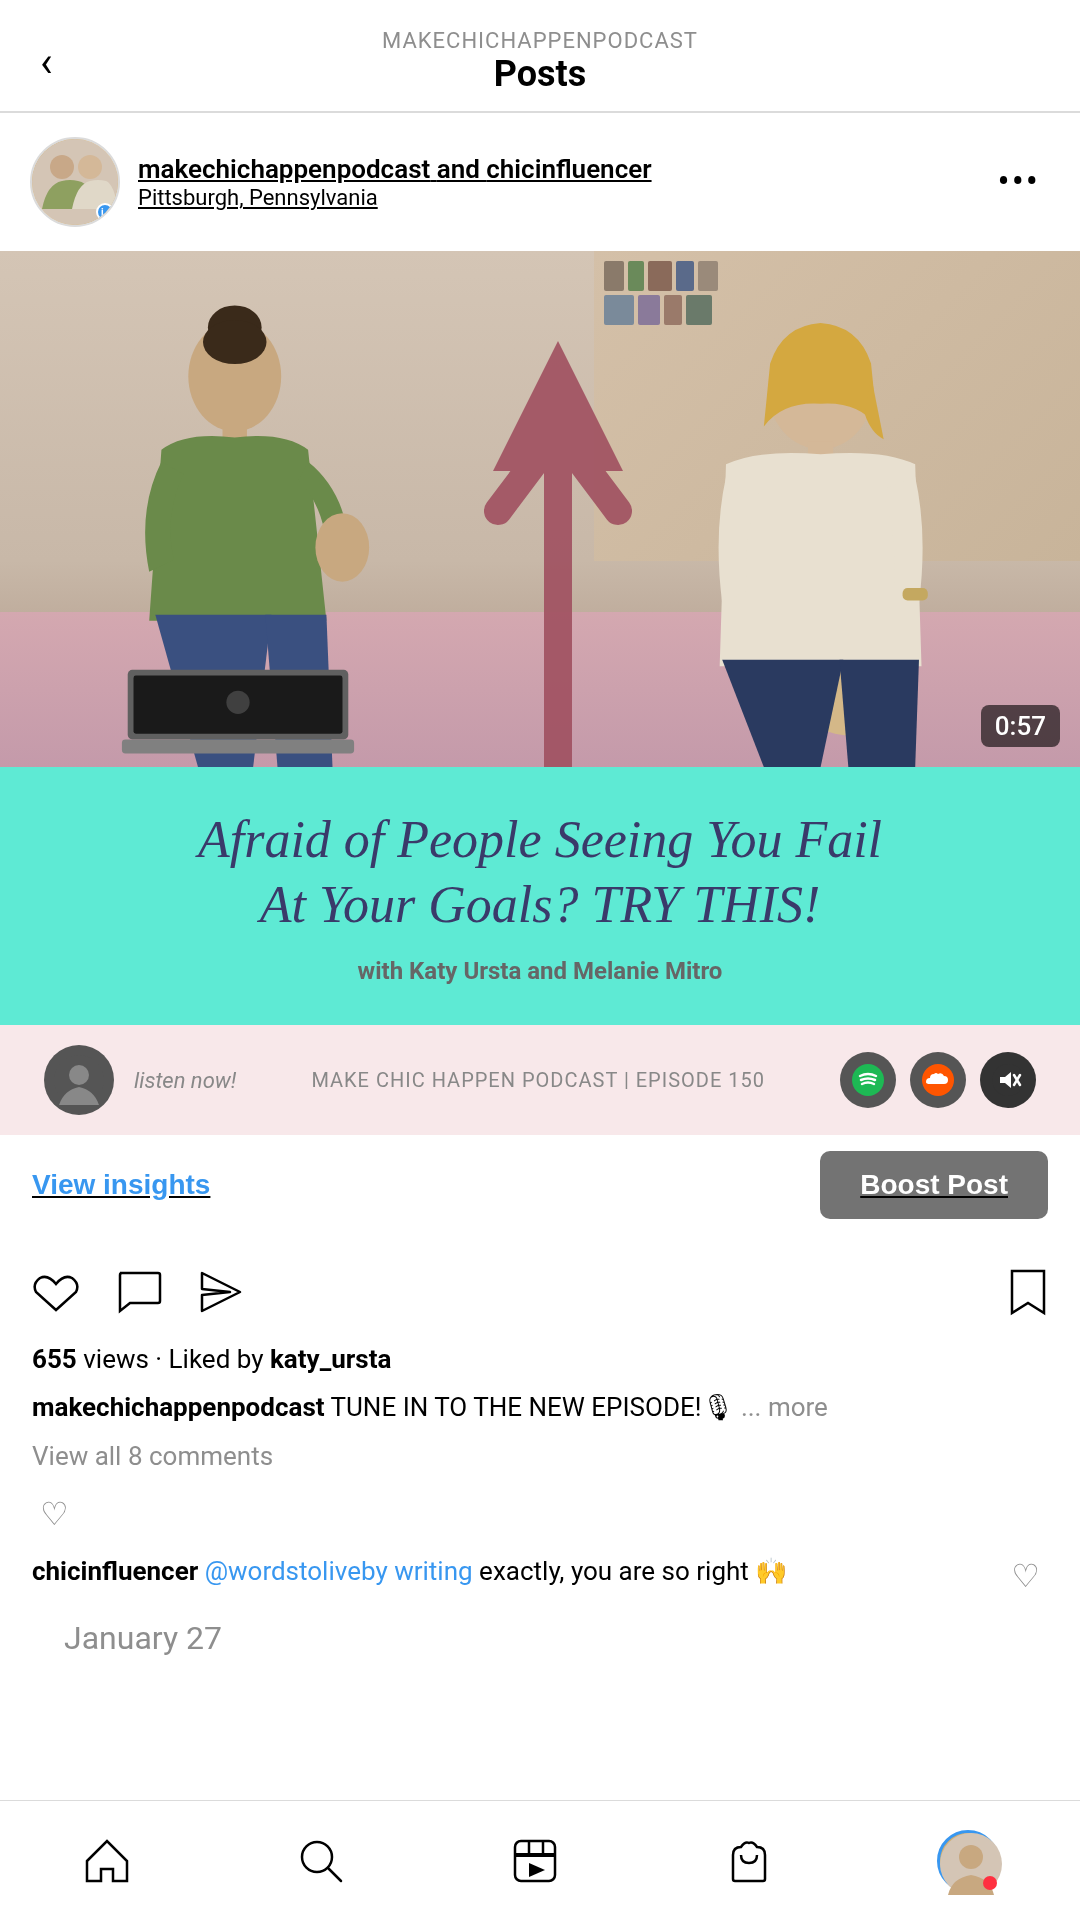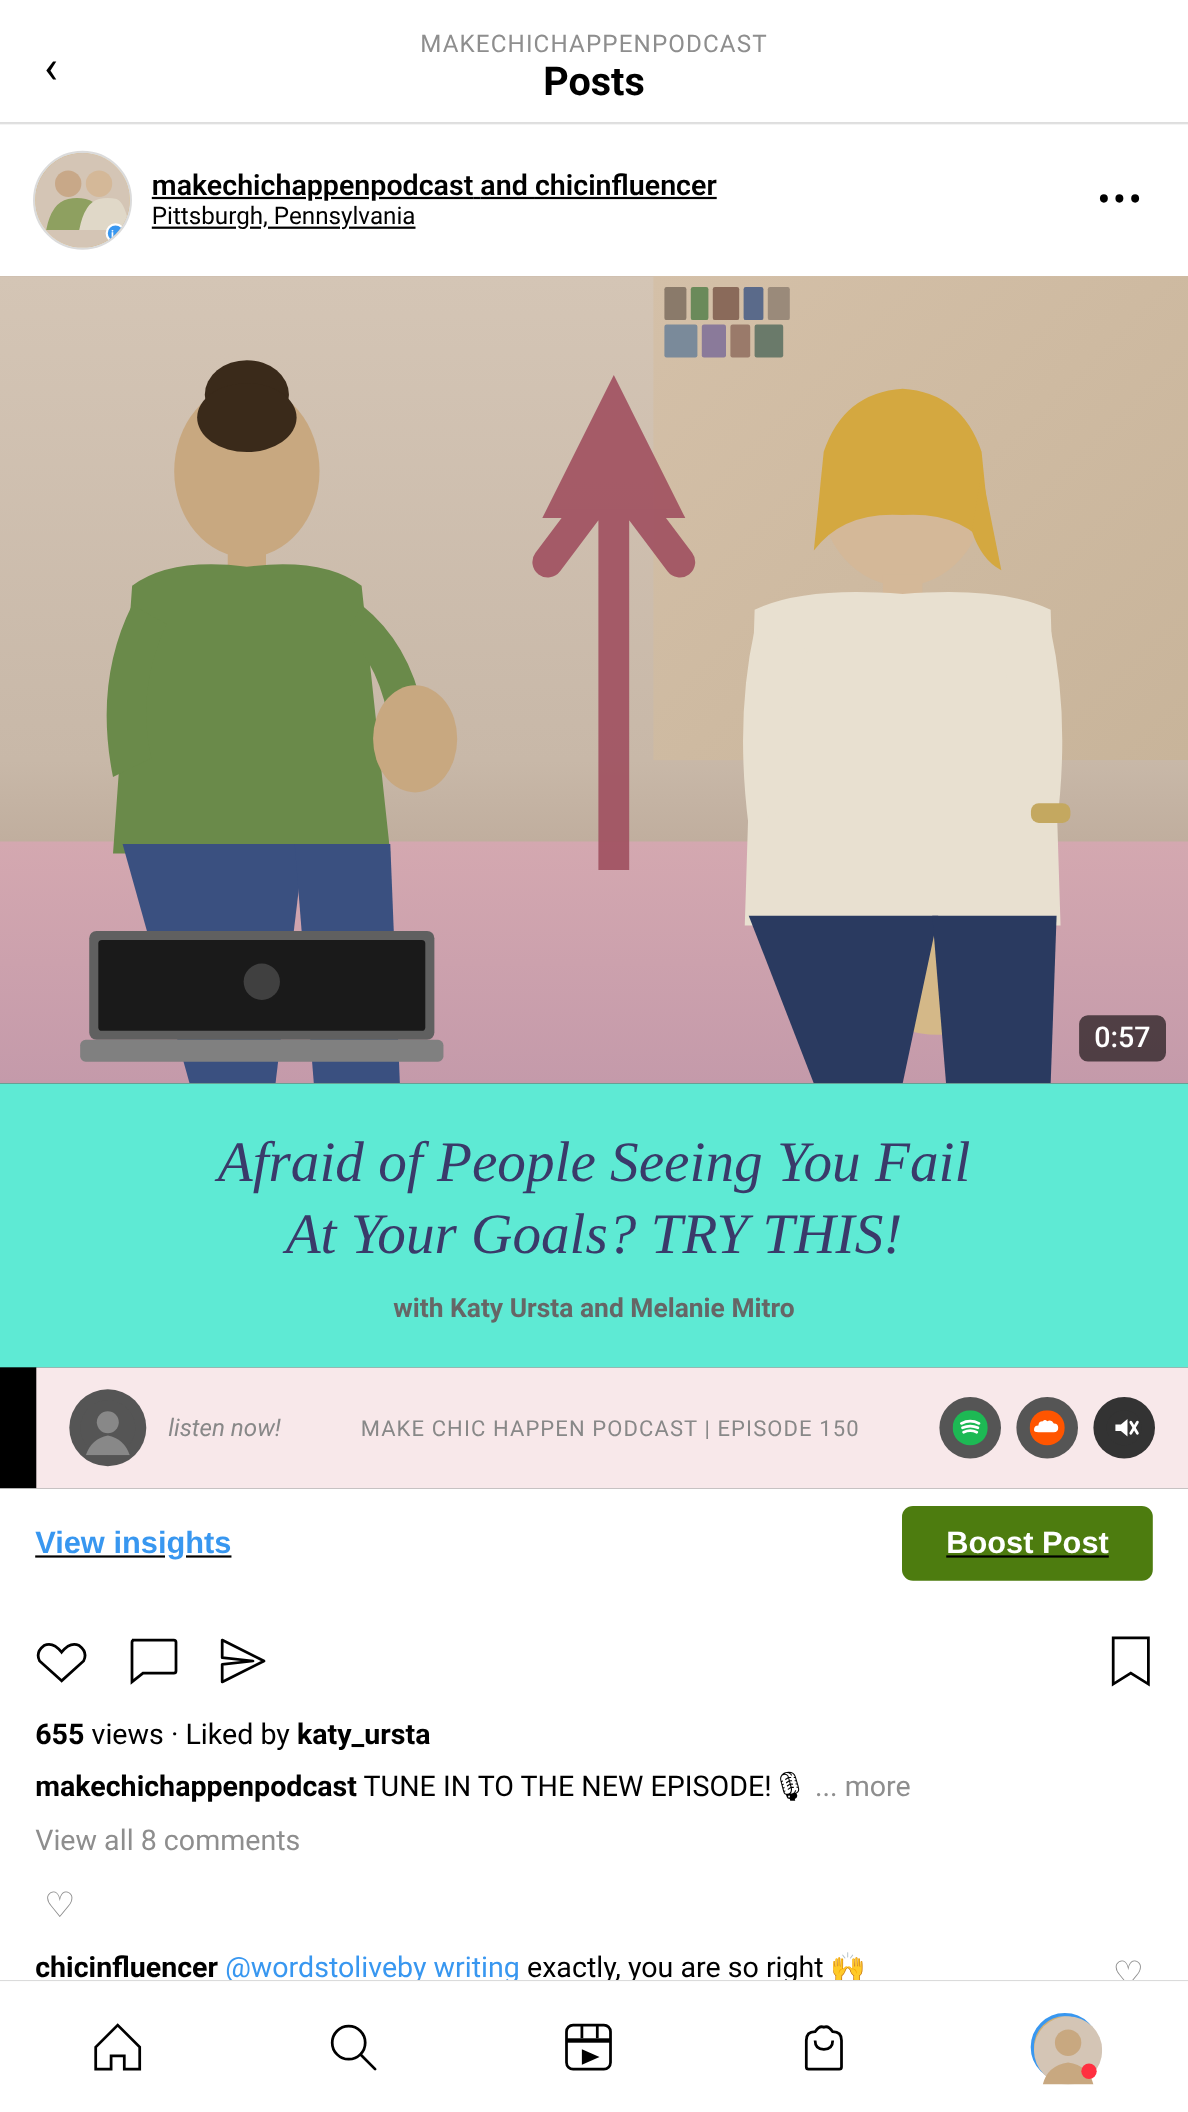--- a/index.html
+++ b/index.html
@@ -104,21 +104,21 @@
     }
 
     
     .post-media {
       width: 100%;
       position: relative;
       background: #000;
     }
     .video-thumbnail {
       width: 100%;
-      height: 734px;
+      height: 516px;
       background: linear-gradient(180deg, #b5a090 0%, #8a7060 40%, #6a5040 100%);
       position: relative;
       overflow: hidden;
     }
     
     .scene-bg {
       position: absolute;
       top: 0; left: 0; right: 0; bottom: 0;
       background: linear-gradient(180deg, #d4c5b5 0%, #c8b8a8 60%, #a89080 100%);
     }
@@ -194,24 +194,23 @@
     .podcast-subtitle {
       font-size: 24px;
       color: #666;
       text-align: center;
       margin-top: 20px;
       font-weight: bold;
     }
     .podcast-footer {
       display: flex;
       align-items: center;
-      padding: 20px 30px;
+      padding: 20px 44px;
       gap: 20px;
       background: #f8e8ea;
-      margin-left: 33px;
     }
     .podcast-listen-avatar {
       width: 70px;
       height: 70px;
       border-radius: 50%;
       background: #555;
       display: flex;
       align-items: center;
       justify-content: center;
       flex-shrink: 0;
@@ -283,21 +282,21 @@
     }
     .view-insights-btn {
       font-size: 28px;
       color: #3897f0;
       font-weight: 600;
       cursor: pointer;
       background: none;
       border: none;
     }
     .boost-post-btn {
-      background: #4d7c0f;
+      background: #737373;
       color: #fff;
       font-size: 28px;
       font-weight: 600;
       padding: 18px 40px;
       border-radius: 10px;
       border: none;
       cursor: pointer;
     }
 
     

